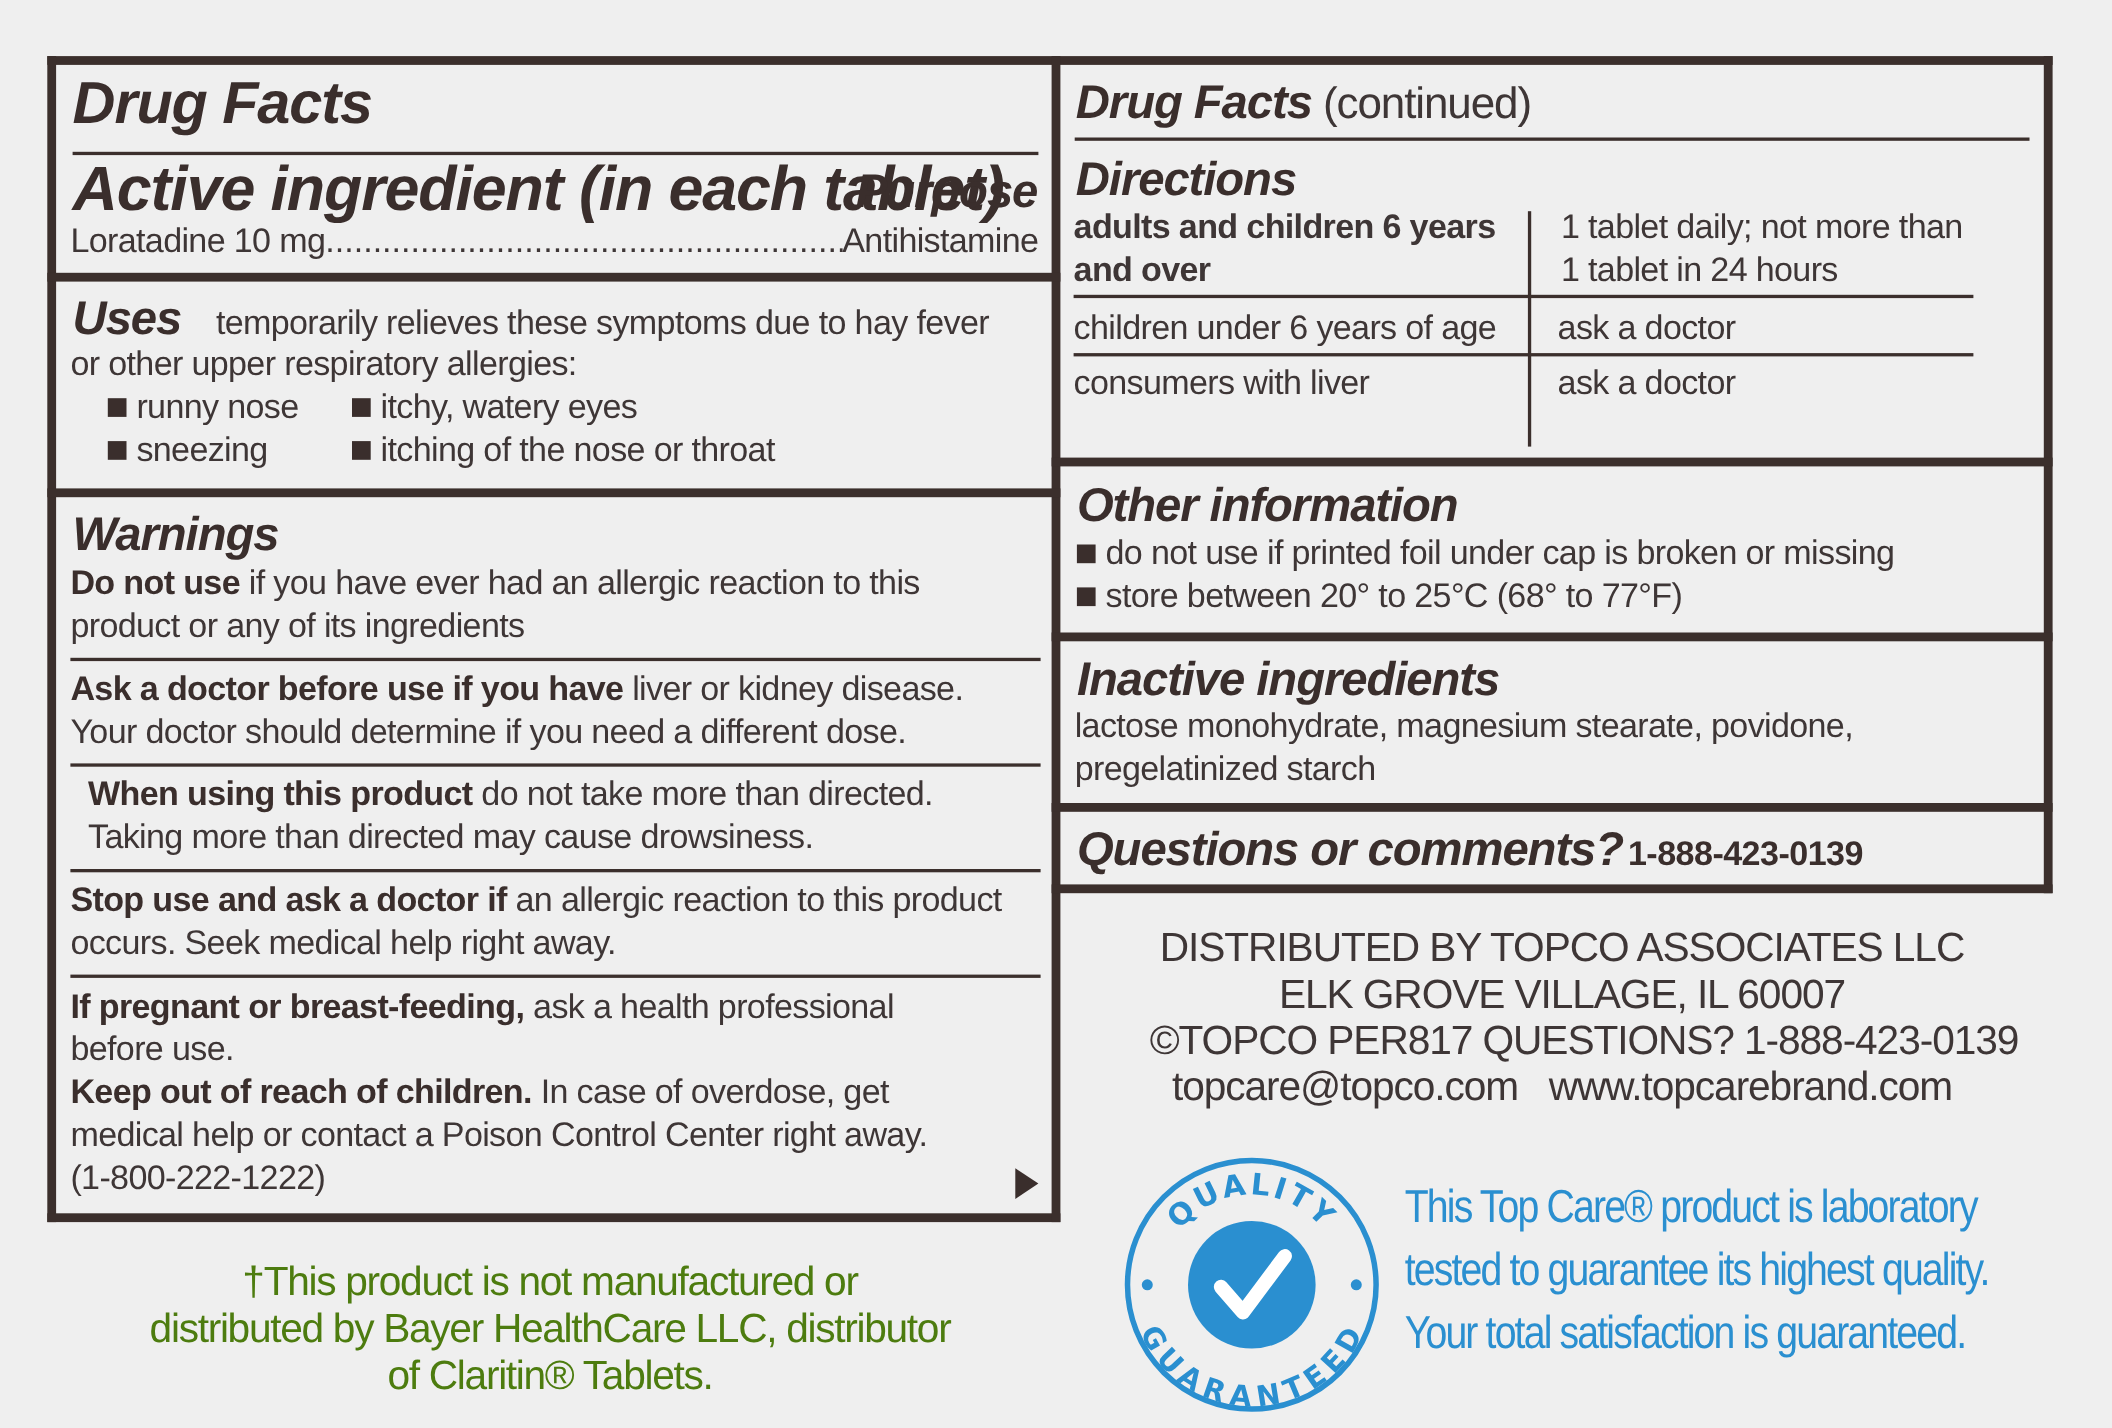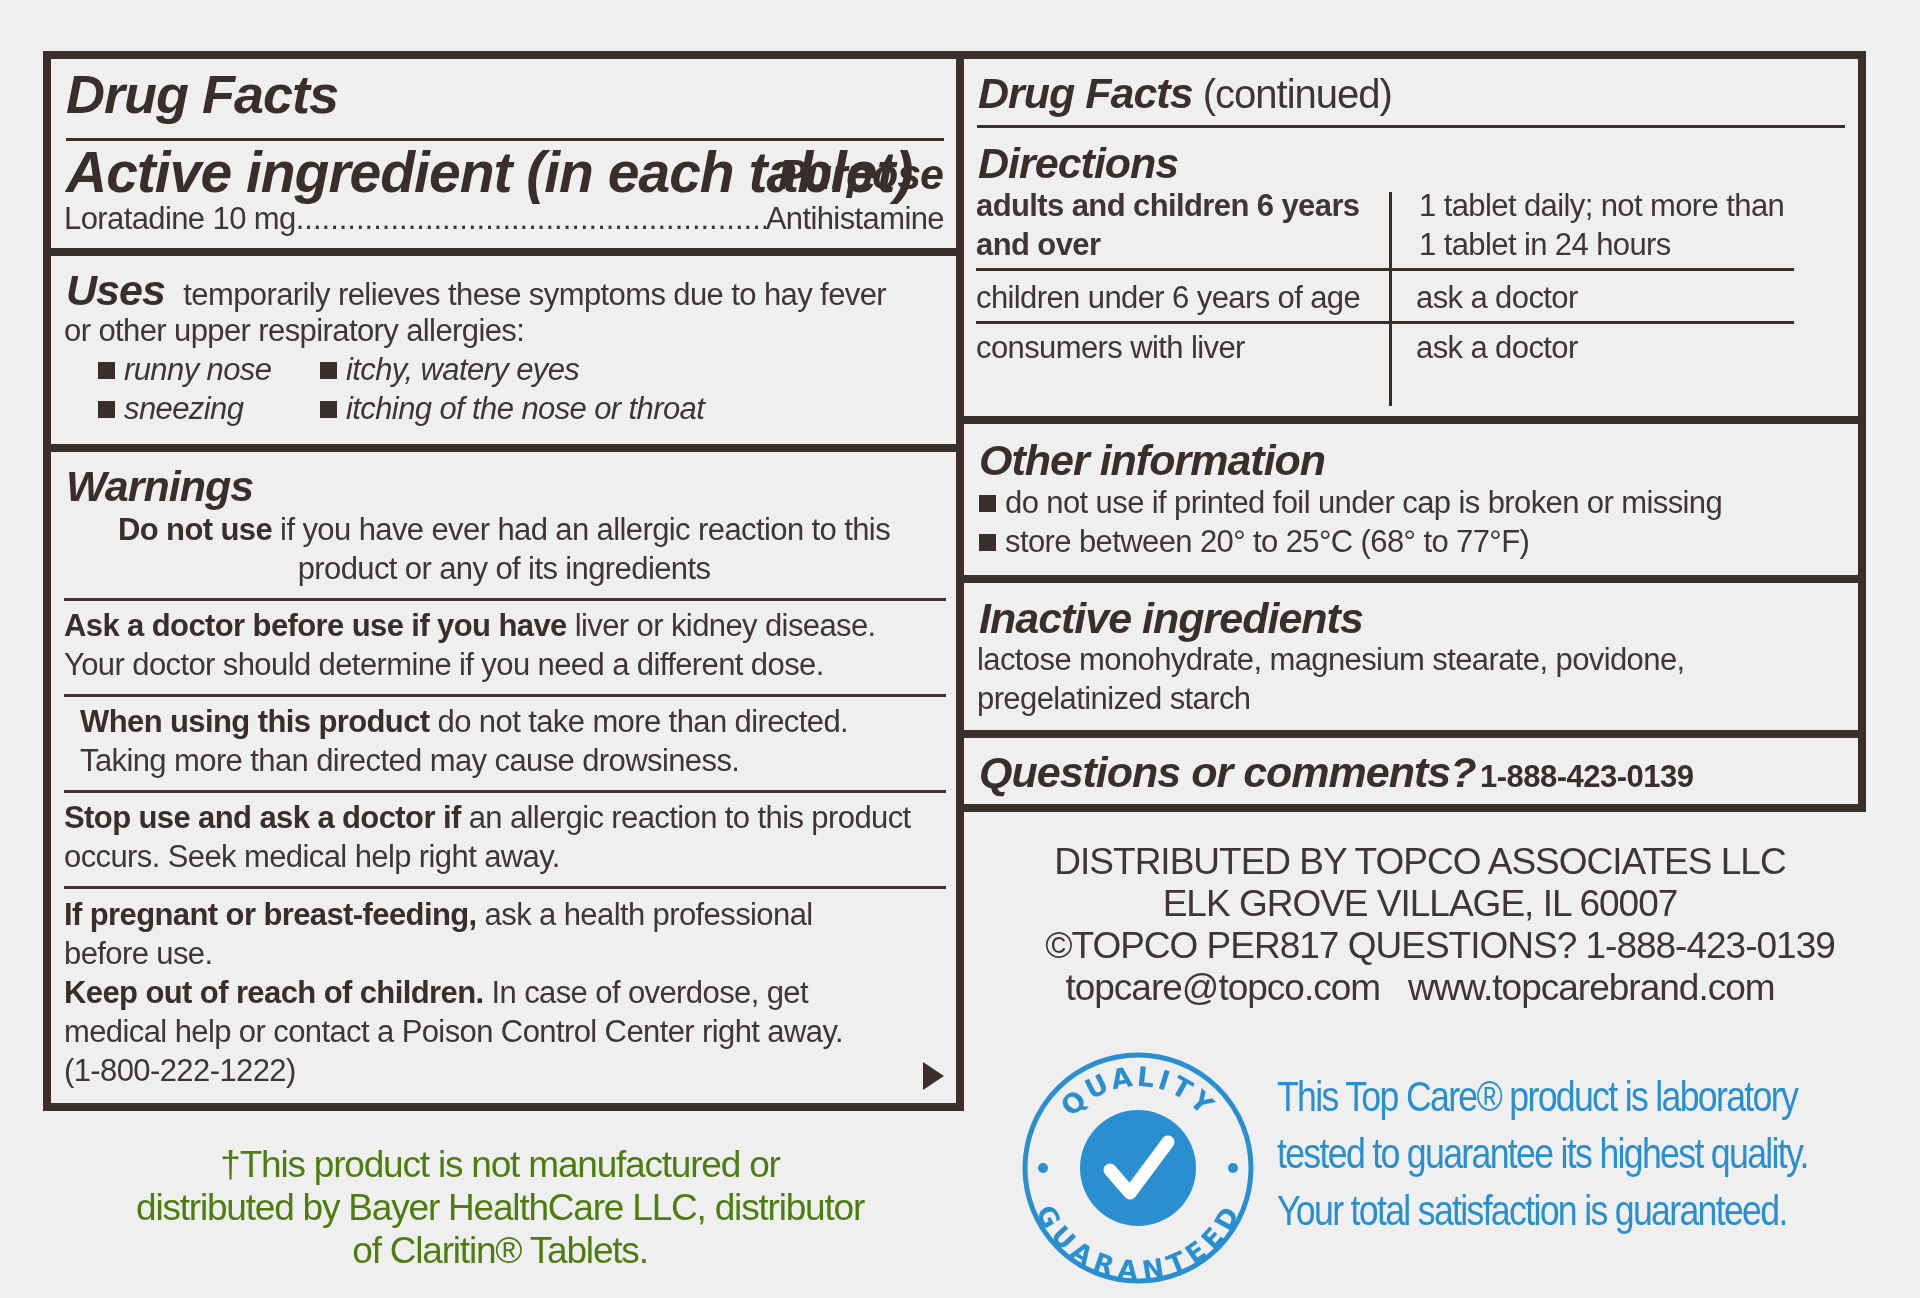--- a/index.html
+++ b/index.html
@@ -40,35 +40,35 @@
   <div class="abs txt" style="left:64px; top:199px; width:880px; display:flex; white-space:nowrap; overflow:hidden;">
     <span>Loratadine 10 mg</span>
     <span style="flex:1; overflow:hidden; letter-spacing:0;">..............................................................</span>
     <span>Antihistamine</span>
   </div>
   <div class="thick-h" style="left:43px; top:248px; width:921px;"></div>
 
   <div class="abs" style="left:66px; top:265px; width:880px;">
     <div style="white-space:nowrap;">
       <span class="hdr" style="font-size:43px; line-height:50px;">Uses</span>
-      <span class="txt" style="margin-left:14px;">temporarily relieves these symptoms due to hay fever</span>
+      <span class="txt" style="margin-left:27px;">temporarily relieves these symptoms due to hay fever</span>
     </div>
     <div class="txt" style="margin-top:-4px; margin-left:-2px;">or other upper respiratory allergies:</div>
-    <div style="display:grid; grid-template-columns:222px auto; margin-left:32px; margin-top:0px;font-style:italic;">
+    <div style="display:grid; grid-template-columns:222px auto; margin-left:32px; margin-top:0px;">
       <div class="txt"><span class="bullet"></span><span>runny nose</span></div>
       <div class="txt"><span class="bullet"></span><span>itchy, watery eyes</span></div>
       <div class="txt"><span class="bullet"></span><span>sneezing</span></div>
       <div class="txt"><span class="bullet"></span><span>itching of the nose or throat</span></div>
     </div>
   </div>
   <div class="thick-h" style="left:43px; top:444px; width:921px;"></div>
 
   <div class="abs hdr" style="left:66px; top:459px; font-size:43px; line-height:54px;">Warnings</div>
 
-  <div class="abs txt" style="left:64px; top:510px; width:880px;text-align:center;">
+  <div class="abs txt" style="left:64px; top:510px; width:880px;">
     <div><span class="bold">Do not use</span><span> if you have ever had an allergic reaction to this</span></div>
     <div>product or any of its ingredients</div>
   </div>
   <div class="hr" style="left:64px; top:598px; width:882px;"></div>
 
   <div class="abs txt" style="left:64px; top:606px; width:890px;">
     <div><span class="bold">Ask a doctor before use if you have</span><span> liver or kidney disease.</span></div>
     <div>Your doctor should determine if you need a different dose.</div>
   </div>
   <div class="hr" style="left:64px; top:694px; width:882px;"></div>

